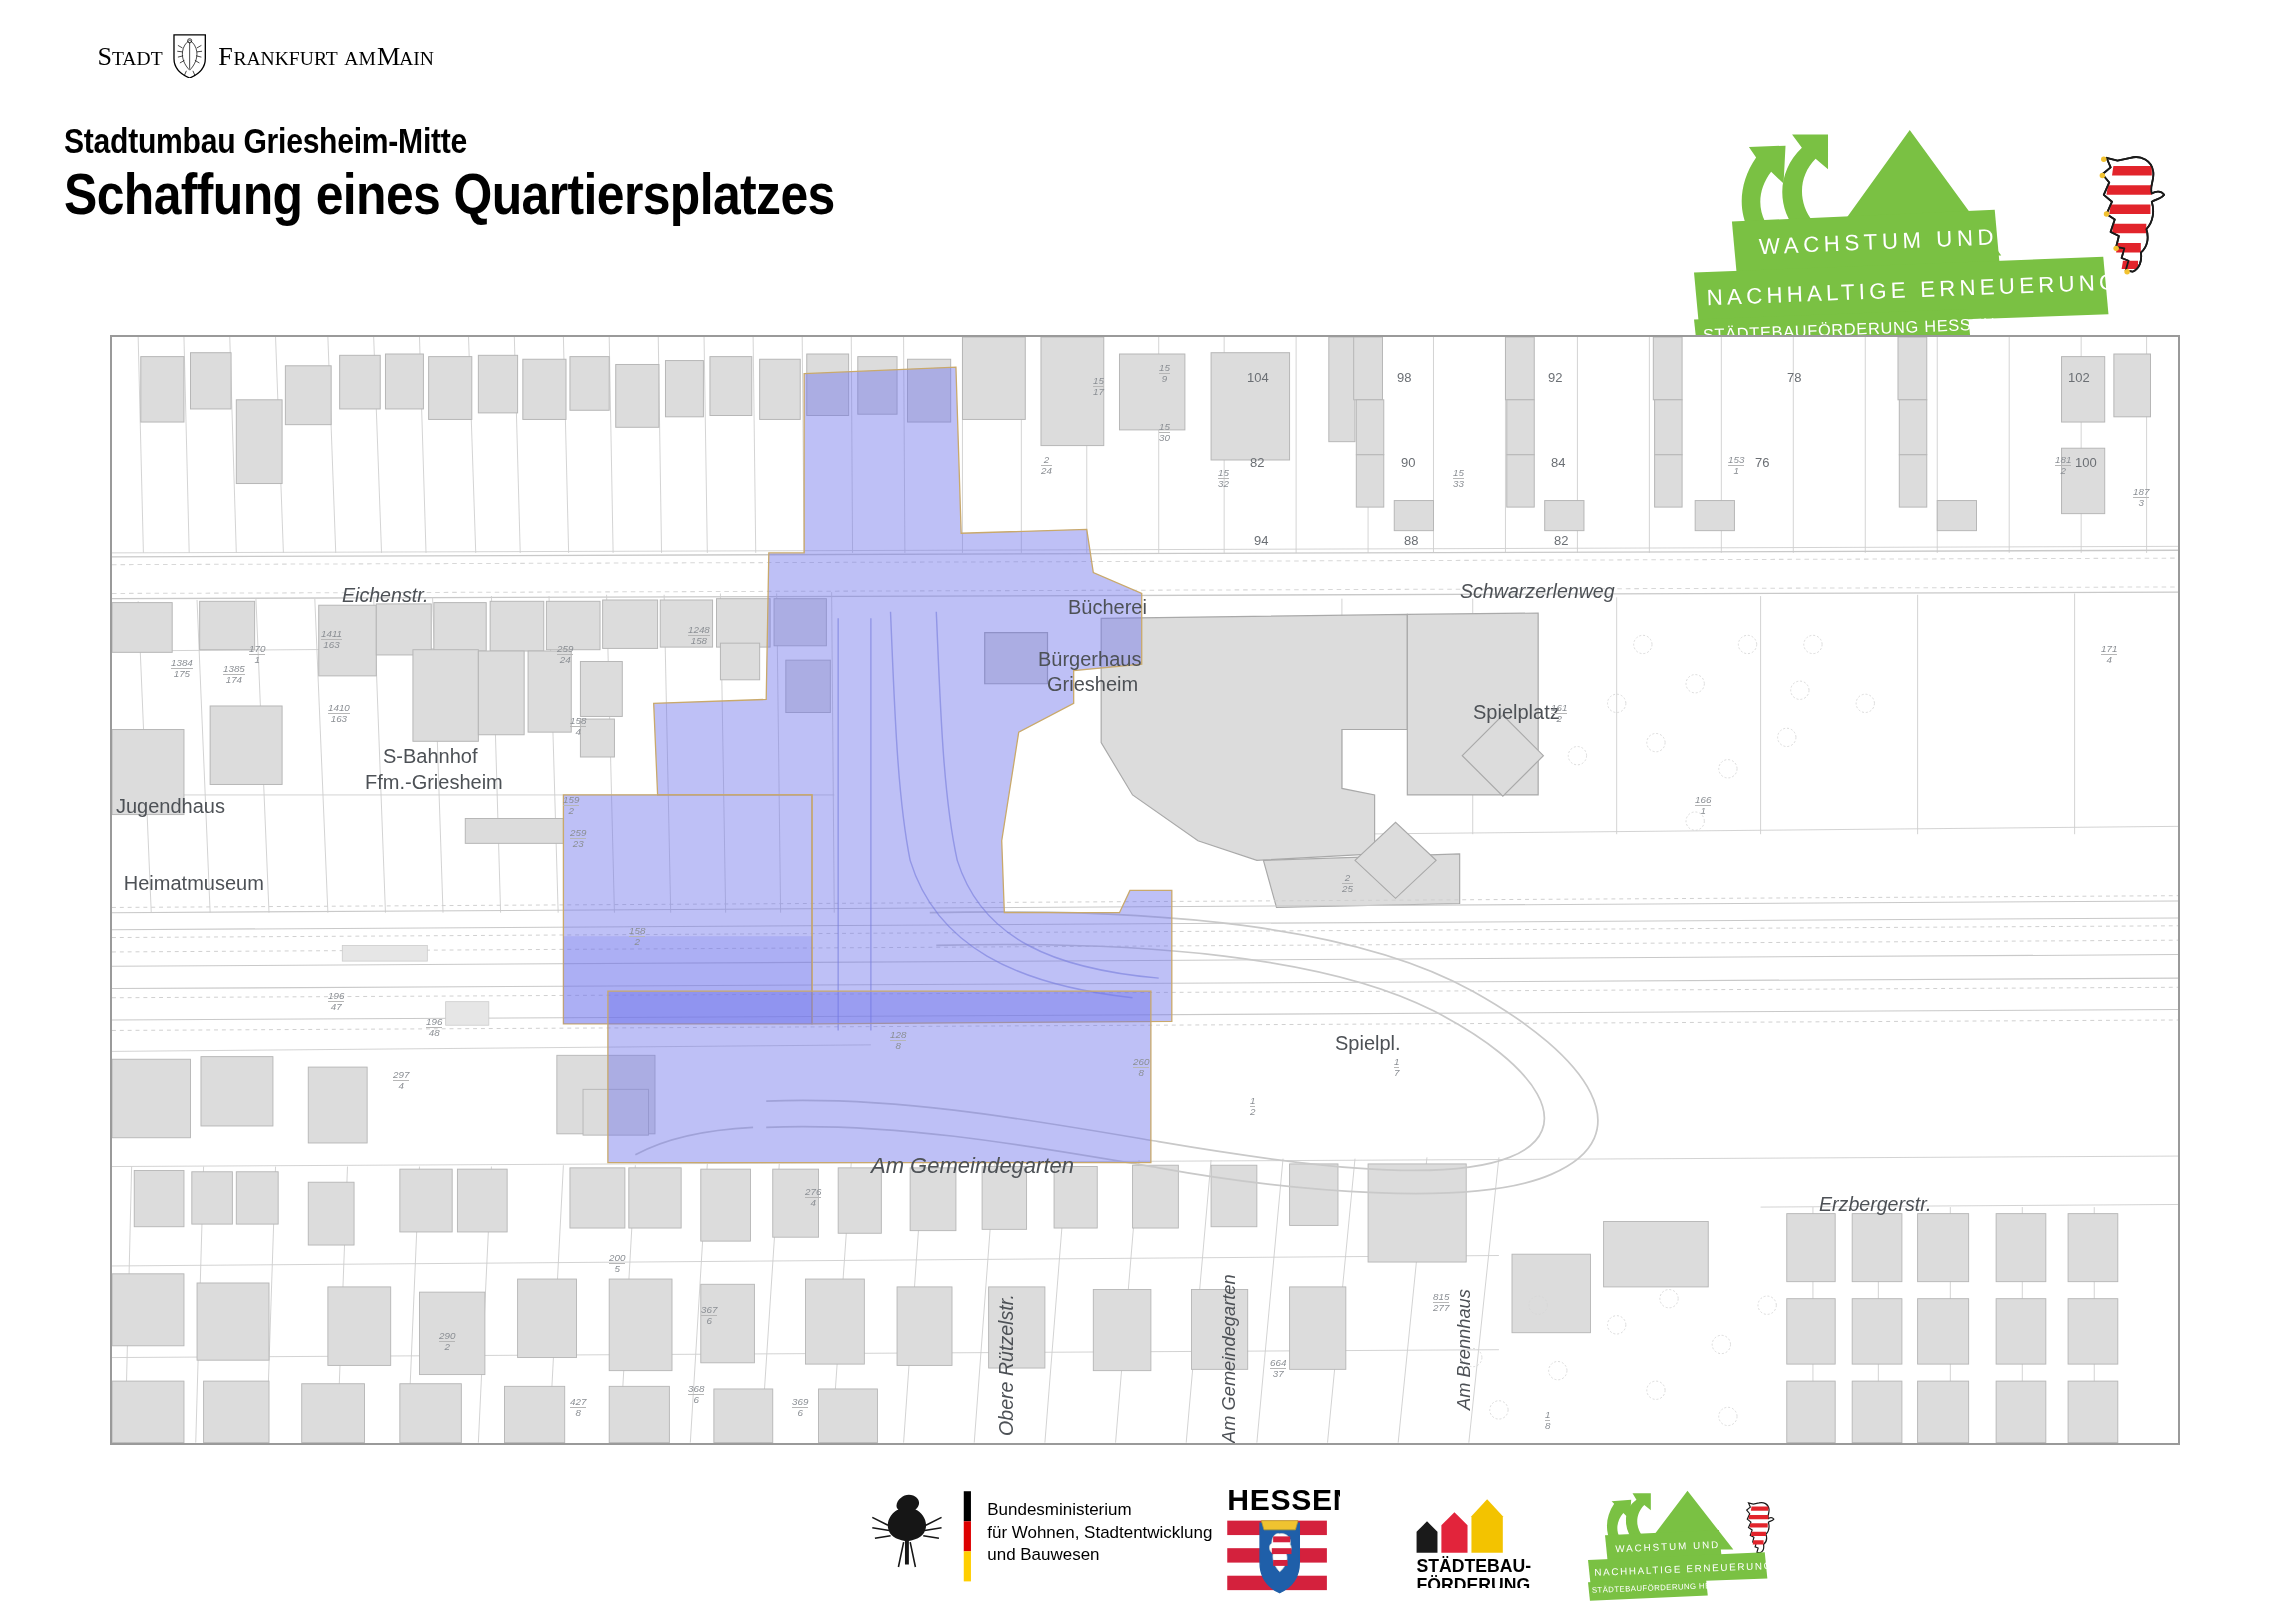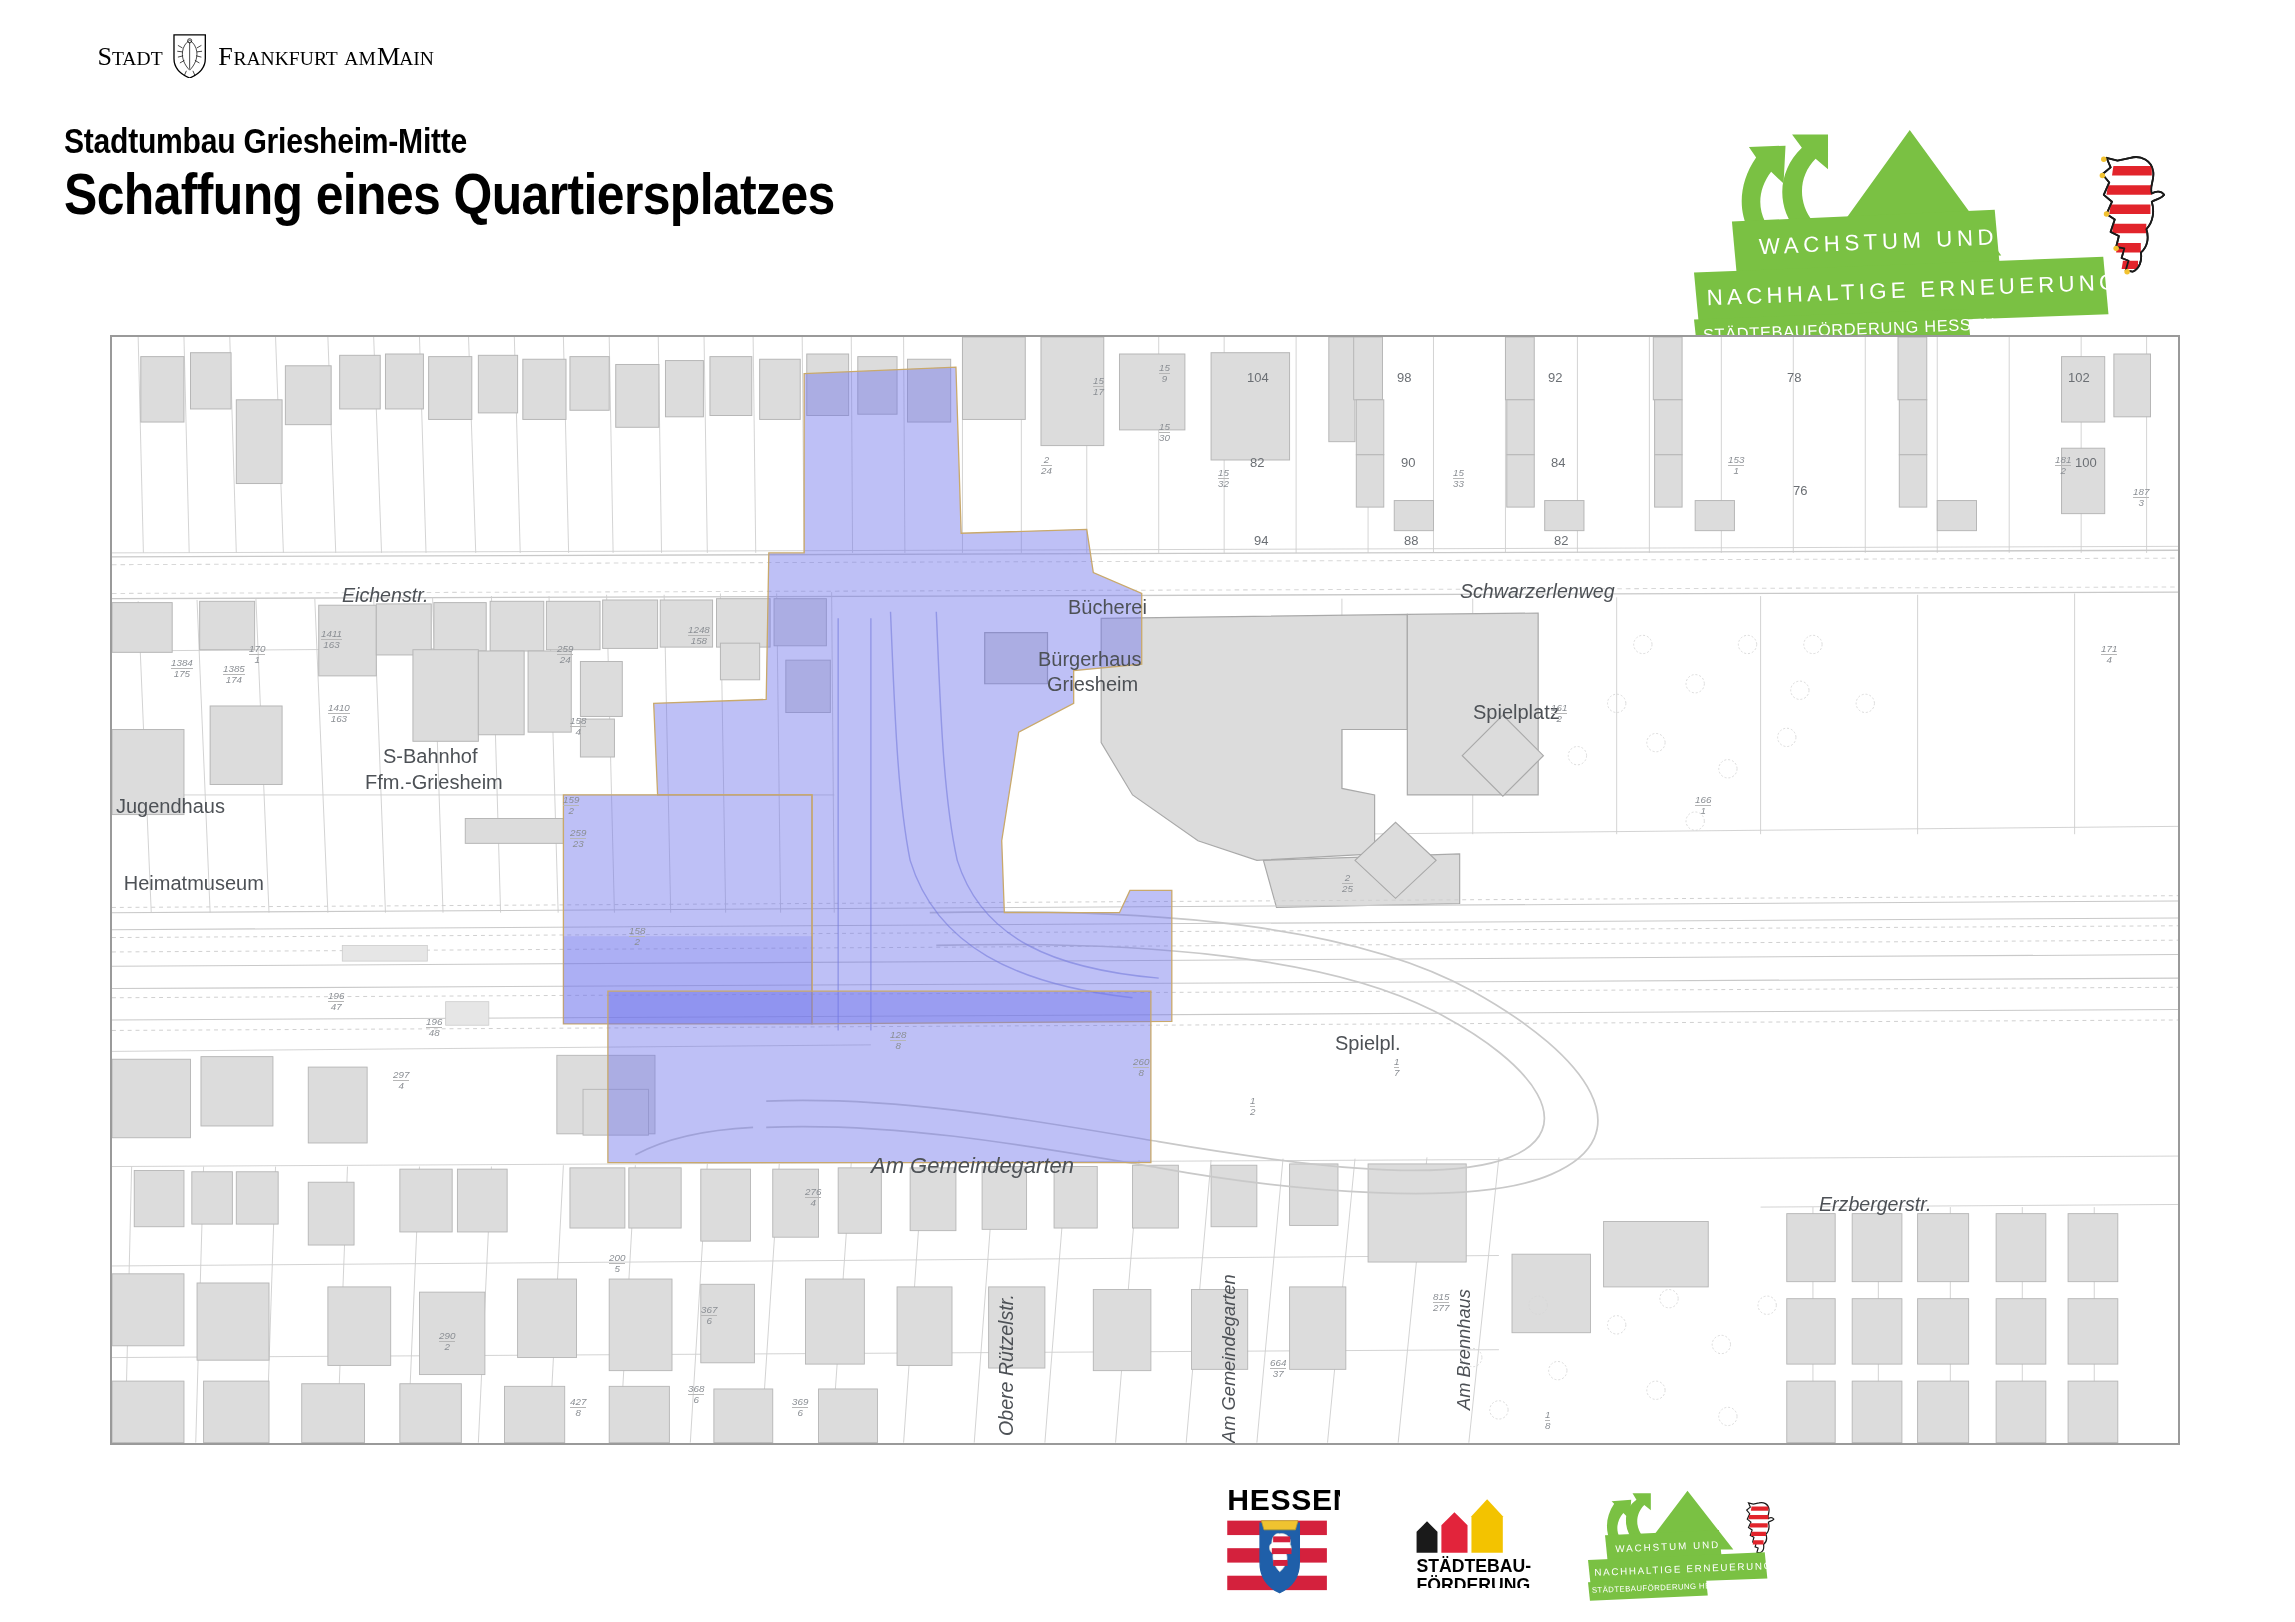--- a/index.html
+++ b/index.html
@@ -473,21 +473,21 @@
   <div class="mlabel poi" style="left:1361px;top:364px;">Spielplatz</div>
   <div class="mlabel poi" style="left:1223px;top:695px;">Spielpl.</div>
 <div class="mlabel hnum" style="left: 1135px; top: 33px;">104</div>
     <div class="mlabel hnum" style="left: 1285px; top: 33px;">98</div>
     <div class="mlabel hnum" style="left: 1436px; top: 33px;">92</div>
     <div class="mlabel hnum" style="left: 1675px; top: 33px;">78</div>
     <div class="mlabel hnum" style="left: 1956px; top: 33px;">102</div>
     <div class="mlabel hnum" style="left: 1138px; top: 118px;">82</div>
     <div class="mlabel hnum" style="left: 1289px; top: 118px;">90</div>
     <div class="mlabel hnum" style="left: 1439px; top: 118px;">84</div>
-    <div class="mlabel hnum" style="left: 1681px; top: 118px; margin-top: 28px;">76</div>
+    <div class="mlabel hnum" style="left: 1643px; top: 118px;">76</div>
     <div class="mlabel hnum" style="left: 1963px; top: 118px;">100</div>
     <div class="mlabel hnum" style="left: 1142px; top: 196px;">94</div>
     <div class="mlabel hnum" style="left: 1292px; top: 196px;">88</div>
     <div class="mlabel hnum" style="left: 1442px; top: 196px;">82</div>
     <div class="mlabel pnum" style="left: 1047px; top: 26px; text-align: center; line-height: 1.02;">
       <span style="border-bottom:0.7px solid #b6b6b6;display:block;">15</span>
       <span style="display:block;">9</span>
     </div>
     <div class="mlabel pnum" style="left: 1047px; top: 85px; text-align: center; line-height: 1.02;">
       <span style="border-bottom:0.7px solid #b6b6b6;display:block;">15</span>
@@ -646,20 +646,40 @@
       <span style="display:block;">2</span>
     </div>
     <div class="mlabel pnum" style="left: 1321px; top: 955px; text-align: right; line-height: 1.02;">
       <span style="border-bottom:0.7px solid #b6b6b6;display:block;">815</span>
       <span style="display:block;">277</span>
     </div>
   </div>
 
 <div id="footer">
 
+  <div class="flogo" style="left:867px;top:14.4px;">
+    <svg width="366" height="98" viewBox="0 0 560 150">
+      <g>
+        <path d="M52,18 C58,12 70,12 76,18 C82,24 80,32 74,36 C84,40 92,52 90,64
+                 C88,76 78,82 64,84 L64,120 L58,120 L58,84 C44,82 34,76 32,64
+                 C30,52 38,40 48,36 C42,32 46,22 52,18 Z" fill="#161616"></path>
+        <g stroke="#161616" stroke-width="2.4" fill="none">
+          <path d="M32,60 L8,48 M34,68 L8,64 M36,76 L12,80"></path>
+          <path d="M90,60 L114,48 M88,68 L114,64 M86,76 L110,80"></path>
+          <path d="M56,86 L48,124 M66,86 L74,124"></path>
+        </g>
+      </g>
+      <rect x="148" y="8" width="11" height="46" fill="#000000"></rect>
+      <rect x="148" y="54" width="11" height="46" fill="#dd0000"></rect>
+      <rect x="148" y="100" width="11" height="46" fill="#ffce00"></rect>
+      <text x="184" y="44" class="bmw-txt">Bundesministerium</text>
+      <text x="184" y="79" class="bmw-txt">für Wohnen, Stadtentwicklung</text>
+      <text x="184" y="114" class="bmw-txt">und Bauwesen</text>
+    </svg>
+  </div>
 
   <div class="flogo" style="left:1222px;top:7.9px;">
     <svg width="118" height="118" viewBox="0 0 180 180">
       <text x="8" y="46" class="hessen-word">HESSEN</text>
       <g fill="#d4213d">
         <rect x="8" y="62" width="152" height="22"></rect>
         <rect x="8" y="104" width="152" height="22"></rect>
         <rect x="8" y="146" width="152" height="22"></rect>
       </g>
       <g>

